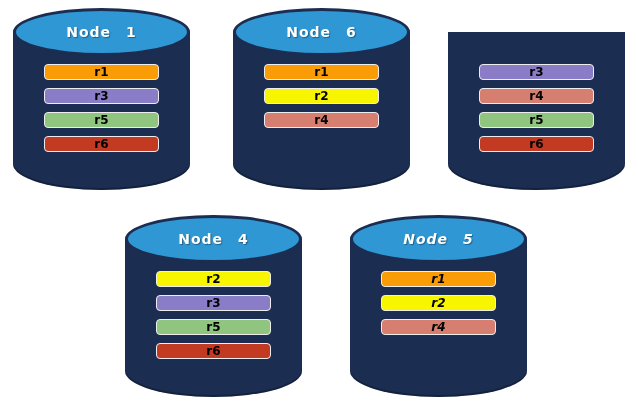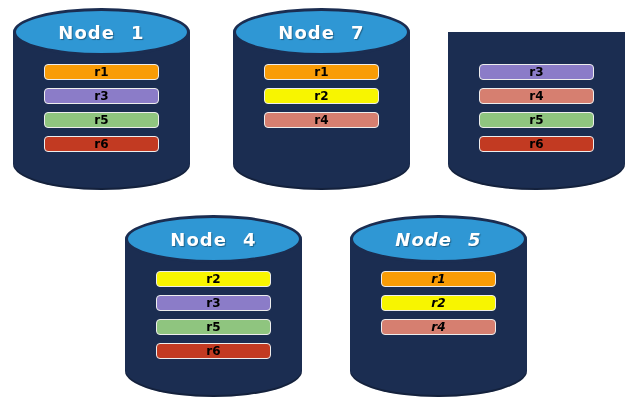--- a/index.html
+++ b/index.html
@@ -41,21 +41,21 @@
     border: 3px solid;
     box-sizing: border-box;
     display: flex;
     align-items: center;
     justify-content: center;
     z-index: 2;
   }
   .cyl-title {
     color: #ffffff;
     font-weight: bold;
-    font-size: 18px;
+    font-size: 14px;
     letter-spacing: 1px;
     word-spacing: 9px;
     text-shadow: 1px 1px 1px rgba(0,0,0,0.35);
   }
   .bars {
     position: absolute;
     top: 56px;
     left: 31px;
     width: 115px;
     display: flex;
@@ -91,21 +91,21 @@
         <div class="bar" style="background: rgb(249, 156, 6); border-color: rgb(237, 237, 237); color: rgb(0, 0, 0);">r1</div>
         <div class="bar" style="background: rgb(139, 124, 200); border-color: rgb(237, 237, 237); color: rgb(0, 0, 0);">r3</div>
         <div class="bar" style="background: rgb(143, 197, 127); border-color: rgb(237, 237, 237); color: rgb(0, 0, 0);">r5</div>
         <div class="bar" style="background: rgb(194, 58, 34); border-color: rgb(237, 237, 237); color: rgb(0, 0, 0);">r6</div>
       </div>
   </div>
 
   <div class="cylinder pos-1">
     <div class="cyl-body" style="background: rgb(27, 45, 81);"></div>
     <div class="cyl-top" style="background: rgb(47, 151, 212); border-color: rgb(27, 45, 81);">
-      <span class="cyl-title" style="color: rgb(255, 255, 255);">Node 7</span>
+      <span class="cyl-title" style="color: rgb(255, 255, 255);">Node 6</span>
     </div>
     <div class="bars">
         <div class="bar" style="background: rgb(249, 156, 6); border-color: rgb(237, 237, 237); color: rgb(0, 0, 0);">r1</div>
         <div class="bar" style="background: rgb(248, 245, 0); border-color: rgb(237, 237, 237); color: rgb(0, 0, 0);">r2</div>
         <div class="bar" style="background: rgb(214, 127, 112); border-color: rgb(237, 237, 237); color: rgb(0, 0, 0);">r4</div>
       </div>
   </div>
 
   <div class="cylinder pos-2">
     <div class="cyl-body" style="background: rgb(27, 45, 81);"></div>

